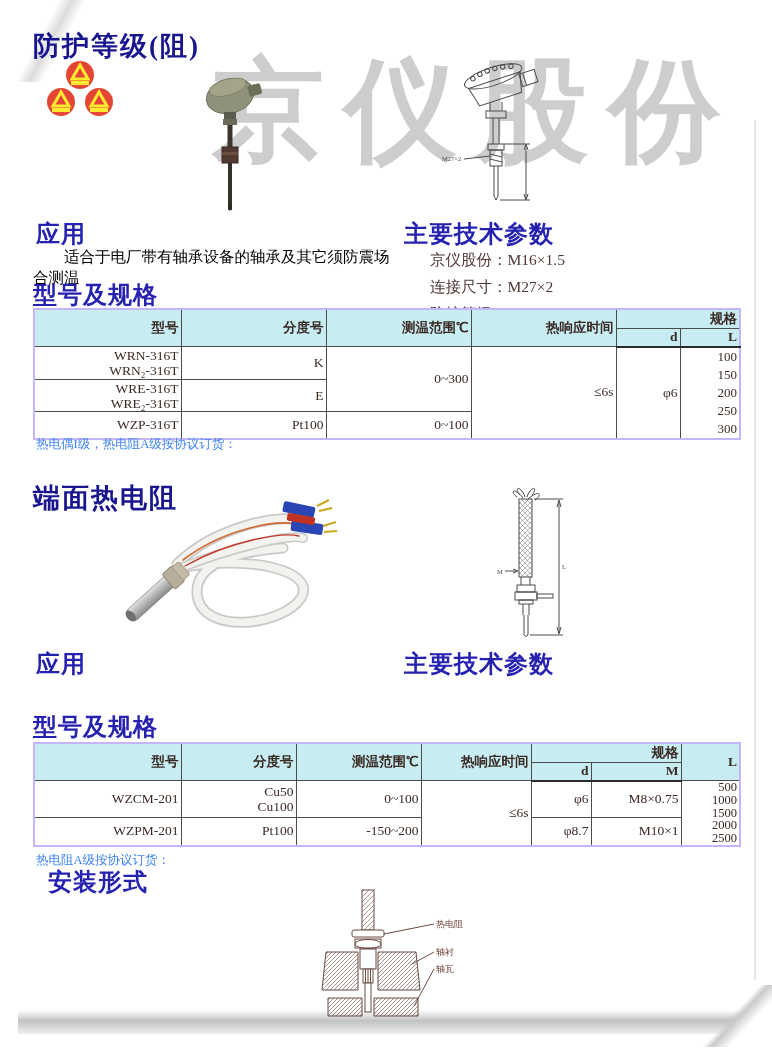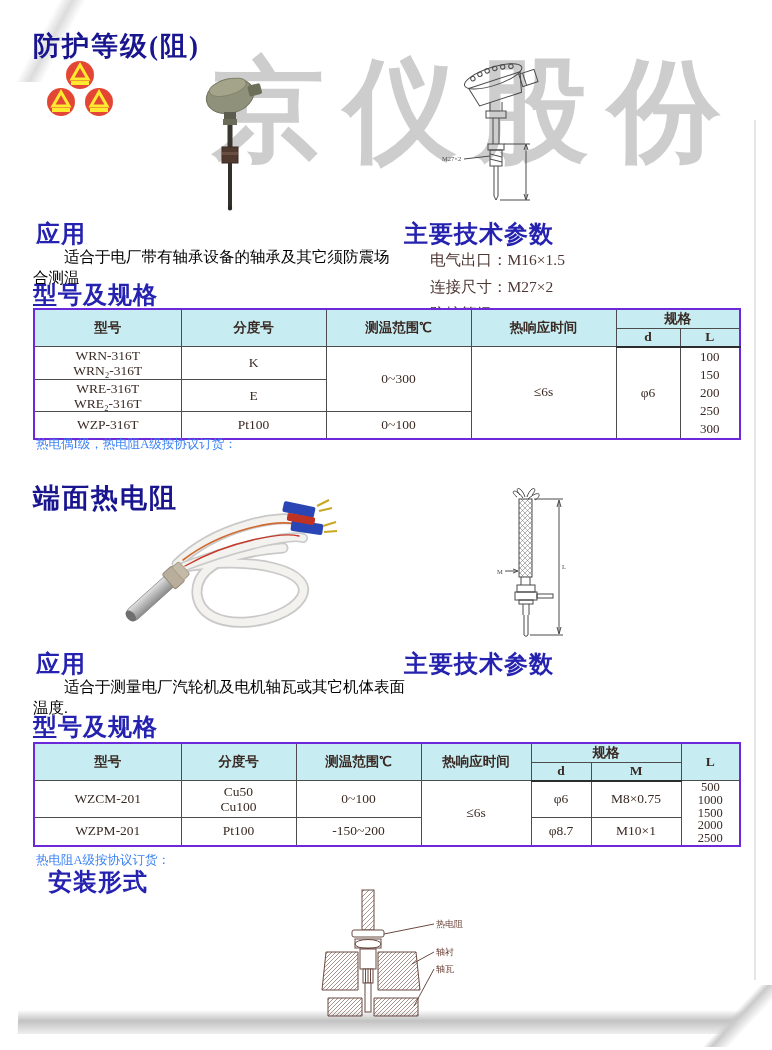--- a/index.html
+++ b/index.html
@@ -19,22 +19,22 @@
     color:#9d9d9d;opacity:.5;letter-spacing:20px;white-space:nowrap;z-index:1;
     font-family:"Liberation Sans",sans-serif;}
 
   .title{position:absolute;font-weight:bold;color:#18158f;font-size:27px;letter-spacing:2px;z-index:4;white-space:nowrap;}
   .h-blue{position:absolute;font-weight:bold;color:#2522b0;font-size:24px;letter-spacing:1px;z-index:4;white-space:nowrap;}
   .body-text{position:absolute;color:#000000;font-size:15.5px;line-height:21px;text-indent:2em;z-index:4;}
   .params{position:absolute;color:#4e3733;font-size:15.5px;line-height:27px;z-index:4;}
   .note{position:absolute;color:#3b82f6;font-size:12.5px;z-index:4;white-space:nowrap;}
 
   table.spec{position:absolute;border-collapse:collapse;table-layout:fixed;
-    border:2px solid #6d28d9;z-index:4;background:transparent;
-    font-size:13.5px;color:#3a2a24;text-align:center;}
+    border:2px solid #c4b5fd;z-index:4;background:transparent;
+    font-size:13.5px;color:#3a2a24;text-align:right;}
   table.spec th,table.spec td{border:1px solid #4c4c4c;padding:0 2px;vertical-align:middle;}
   table.spec th{background:#c7edf3;font-weight:bold;}
   table.spec thead tr:last-child th{border-bottom:2px solid #2c2c2c;}
   tr.hr{height:18px;}
   .ml{white-space:pre-line;line-height:15px;}
   .lcell{white-space:pre-line;line-height:18px;font-size:13px;border-radius:22px;}
   .l2cell{white-space:pre-line;line-height:12.8px;font-size:12.5px;}
 
   .art{position:absolute;z-index:3;}
   svg text{font-family:"Liberation Serif",serif;}
@@ -113,21 +113,21 @@
         <path d="M84,136 L86,142 L88,136"></path>
     </g>
     <text x="2" y="103" font-size="6.5" fill="#4a4a4a">M27×2</text>
   </svg>
 
   <div class="h-blue" style="left:36px;top:218px">应用</div>
   <div class="body-text" style="left:33px;top:246px;width:366px">适合于电厂带有轴承设备的轴承及其它须防震场合测温</div>
 
   <div class="h-blue" style="left:404px;top:218px">主要技术参数</div>
   <div class="params" style="left:430px;top:246px">
-    <div><span>电气出口：</span><span>M16×1.5</span></div>
+    <div><span>京仪股份：</span><span>M16×1.5</span></div>
     <div><span>连接尺寸：</span><span>M27×2</span></div>
     <div><span>防护等级：</span><span>IP65</span></div>
   </div>
 
   <div class="h-blue" style="left:33px;top:279px">型号及规格</div>
 
   <table class="spec" style="left:33px;top:308px;width:706px">
     <colgroup>
       <col style="width:147px">
         <col style="width:145px">
@@ -249,21 +249,20 @@
       <path d="M82,24 L84,17 L86,24"></path>
         <path d="M82,144 L84,151 L86,144"></path>
       <line x1="30" y1="88" x2="42" y2="88"></line>
         <path d="M38,86 L43,88 L38,90"></path>
     </g>
     <text x="87" y="86" font-size="6.5" fill="#4a4a4a">L</text>
     <text x="22" y="91" font-size="6.5" fill="#4a4a4a">M</text>
   </svg>
 
   <div class="h-blue" style="left:36px;top:648px">应用</div>
-  <div class="body-text" style="left:33px;top:676px;width:372px">适合于测量电厂汽轮机及电机轴瓦或其它机体表面温度.</div>
 
   <div class="h-blue" style="left:404px;top:648px">主要技术参数</div>
 
   <div class="h-blue" style="left:33px;top:711px">型号及规格</div>
 
   <table class="spec" style="left:33px;top:742px;width:706px">
     <colgroup>
       <col style="width:147px">
         <col style="width:115px">
         <col style="width:125px">

